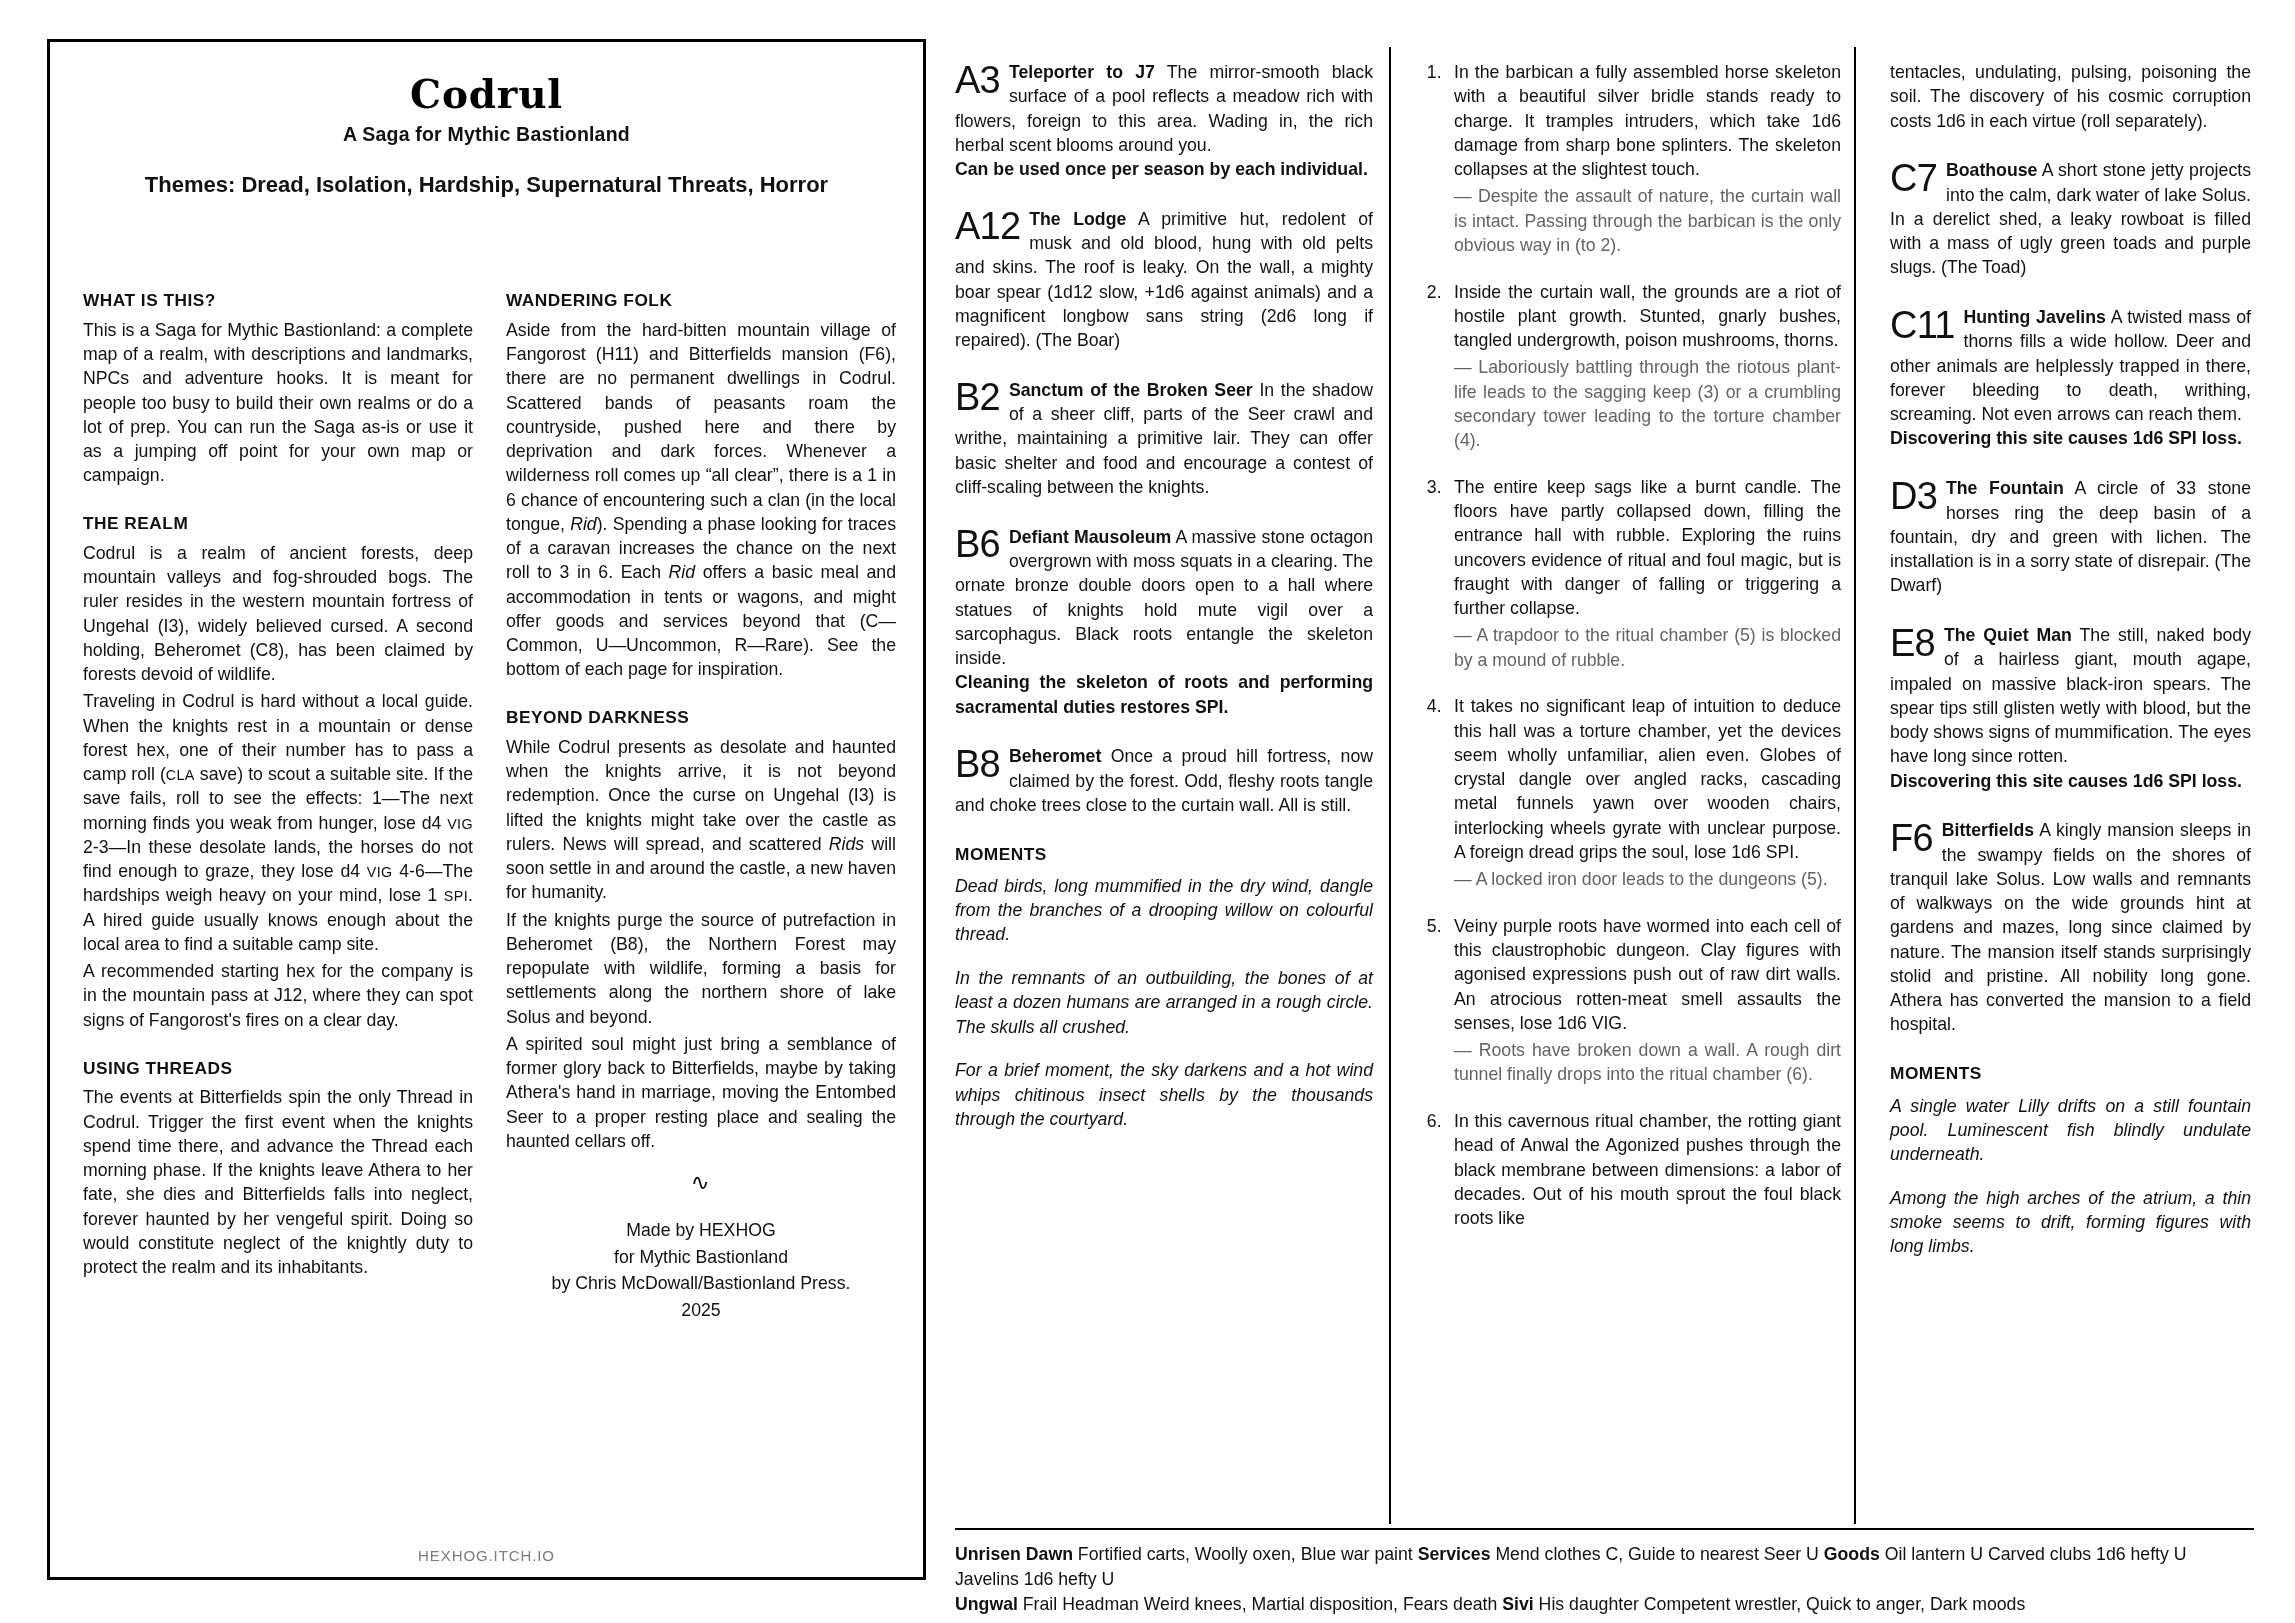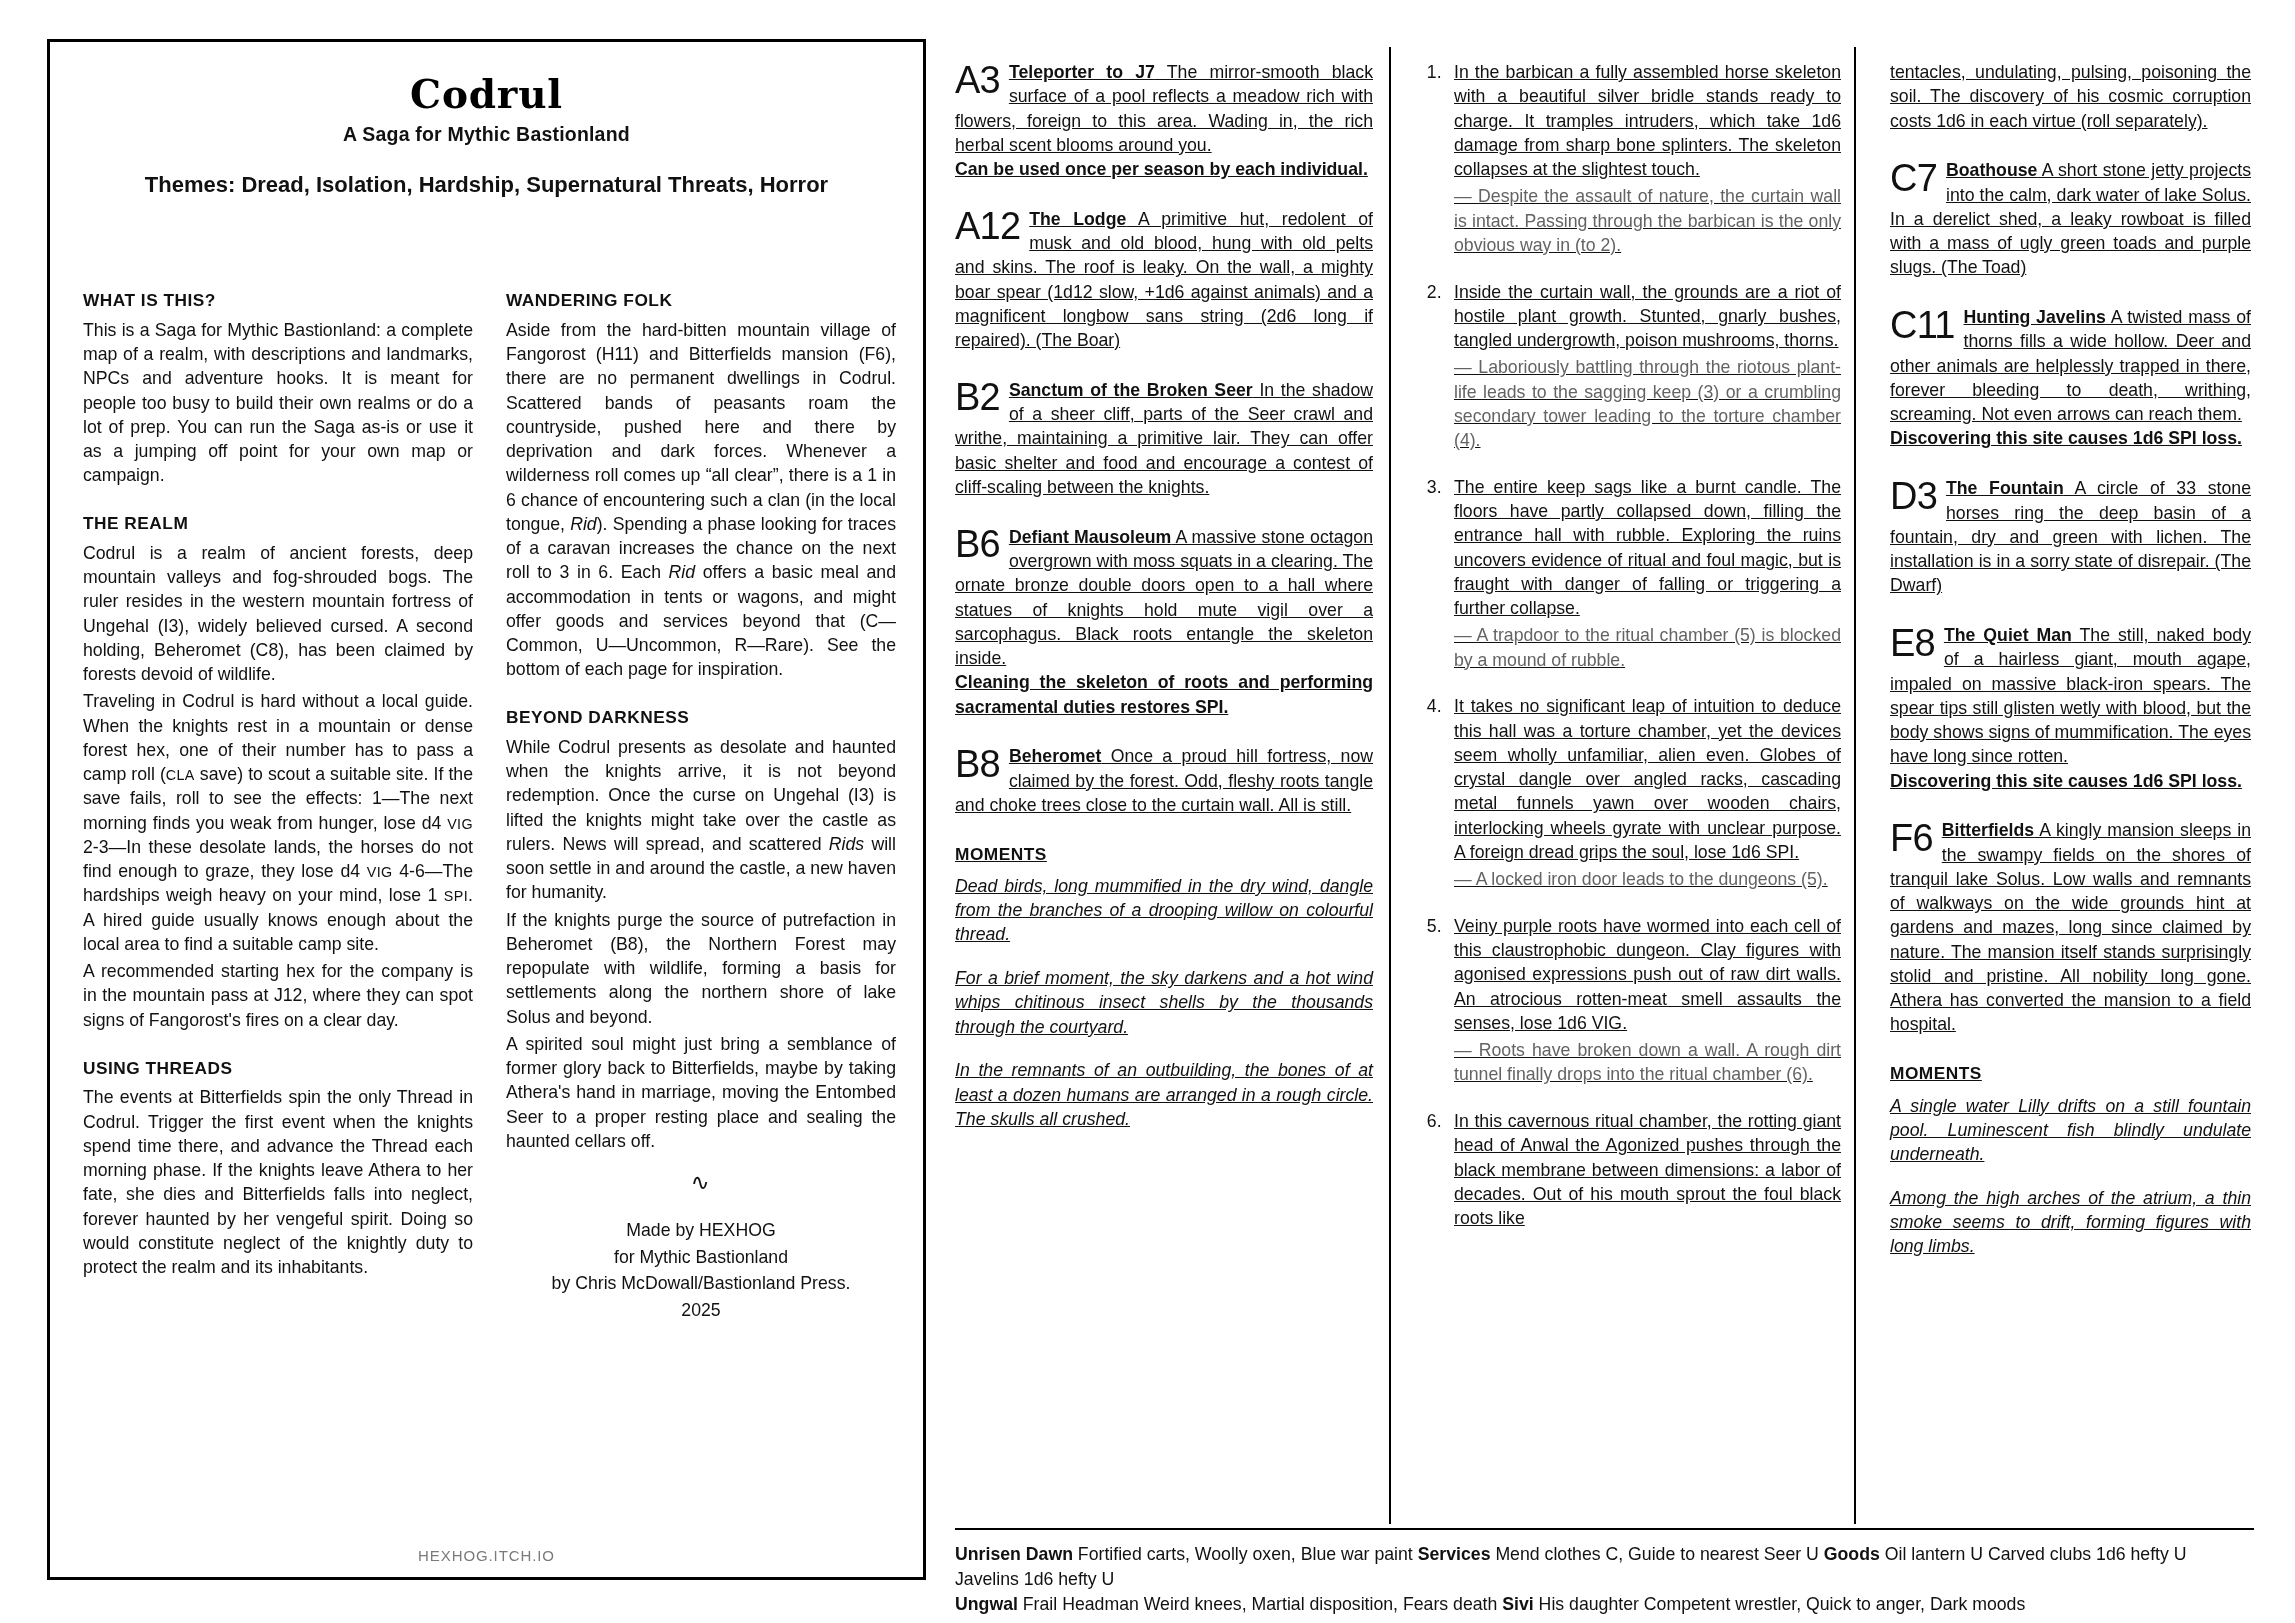--- a/index.html
+++ b/index.html
@@ -117,21 +117,20 @@
     color: #7a7a7a;
     letter-spacing: 0.9px;
   }
 
   
   .rcol {
     position: absolute;
     top: 60px;
     font-size: 17.7px;
     line-height: 1.37;
-    text-decoration: underline;
   }
   #rcol1 { left: 955px; width: 418px; }
   #rcol2 { left: 1413px; width: 428px; }
   #rcol3 { left: 1890px; width: 361px; }
 
   .vrule {
     position: absolute;
     top: 47px;
     width: 2.3px;
     background: #000;
@@ -309,22 +308,22 @@
       <p class="bold-note">Cleaning the skeleton of roots and performing sacramental duties restores SPI.</p>
     </div>
 
     <div class="entry">
       <span class="code">B8</span>
       <p><span class="name">Beheromet</span><span> Once a proud hill fortress, now claimed by the forest. Odd, fleshy roots tangle and choke trees close to the curtain wall. All is still.</span></p>
     </div>
 
     <div class="moments-head">MOMENTS</div>
     <p class="moment">Dead birds, long mummified in the dry wind, dangle from the branches of a drooping willow on colourful thread.</p>
+    <p class="moment">In the remnants of an outbuilding, the bones of at least a dozen humans are arranged in a rough circle. The skulls all crushed.</p>
     <p class="moment">For a brief moment, the sky darkens and a hot wind whips chitinous insect shells by the thousands through the courtyard.</p>
-    <p class="moment">In the remnants of an outbuilding, the bones of at least a dozen humans are arranged in a rough circle. The skulls all crushed.</p>
   </div>
 
   <div class="rcol" id="rcol2">
     <ol class="numlist">
       <li>
         <span class="num">1.</span>
         <span>In the barbican a fully assembled horse skeleton with a beautiful silver bridle stands ready to charge. It tramples intruders, which take 1d6 damage from sharp bone splinters. The skeleton collapses at the slightest touch.</span>
         <span class="dim">— Despite the assault of nature, the curtain wall is intact. Passing through the barbican is the only obvious way in (to 2).</span>
       </li>
       <li>

